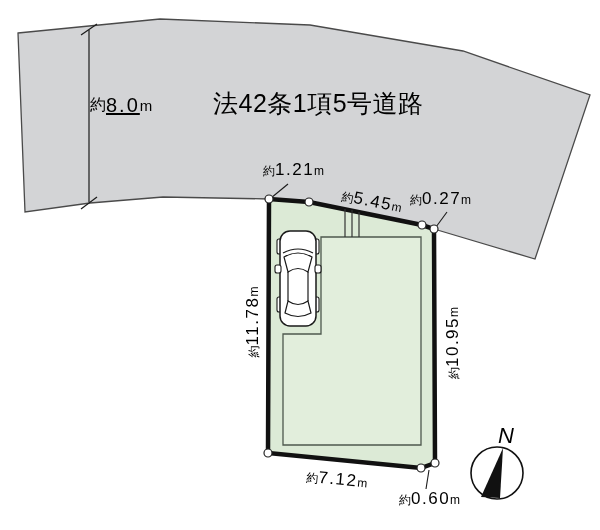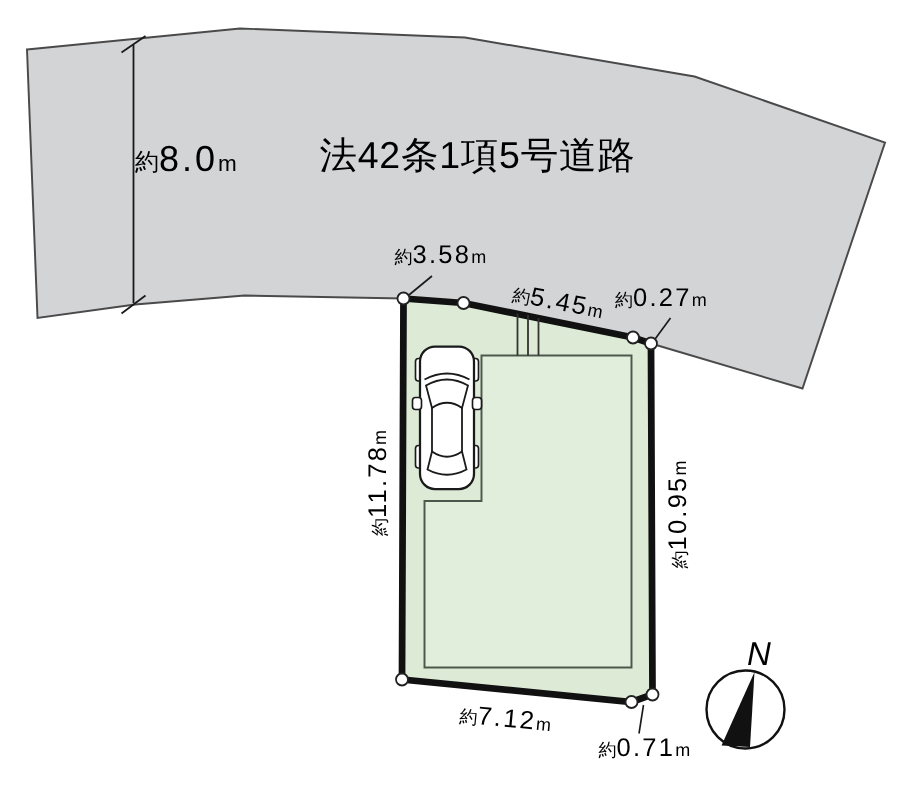--- a/index.html
+++ b/index.html
@@ -7,21 +7,21 @@
     position:relative;width:600px;height:530px;overflow:hidden;background:#ffffff;
     font-family:"Liberation Sans","DejaVu Sans",sans-serif;color:#000;
   }
   #plan-svg{position:absolute;left:0;top:0;}
   .lbl{position:absolute;white-space:nowrap;color:#000;}
   .dim{display:flex;align-items:flex-end;line-height:1;}
   .dim .pfx{font-size:12px;padding-bottom:1px;}
   .dim .val{font-size:17px;letter-spacing:1.5px;}
   .dim .unit{font-size:12px;padding-bottom:1px;}
   .dim-lg .pfx{font-size:16px;padding-bottom:2px;}
-  .dim-lg .val{font-size:24px;letter-spacing:2px;}
+  .dim-lg .val{font-size:20px;letter-spacing:2px;text-decoration:underline;}
   .dim-lg .unit{font-size:15px;padding-bottom:2px;}
   .rot{transform:translate(-50%,-50%) rotate(-90deg);}
   .rot-top{transform:translate(-50%,-50%) rotate(11deg);}
   .rot-bottom{transform:translate(-50%,-50%) rotate(5.5deg);}
   #road-name{left:213px;top:87px;font-size:25px;letter-spacing:0.5px;}
   #lot-name{left:350px;top:378px;transform:translate(-50%,-50%);font-size:27px;letter-spacing:2px;}
   #compass-n{left:506px;top:436px;transform:translate(-50%,-50%);font-size:22px;font-style:italic;}
   #dim-road-width{left:90px;top:95px;}
   #dim-top-left{left:263px;top:161px;}
   #dim-top{left:372px;top:201px;}
@@ -98,21 +98,21 @@
   <div class="lbl" id="road-name">法42条1項5号道路</div>
 
   <div class="lbl dim dim-lg" id="dim-road-width">
     <span class="pfx">約</span>
     <span class="val">8.0</span>
     <span class="unit">m</span>
   </div>
 
   <div class="lbl dim" id="dim-top-left">
     <span class="pfx">約</span>
-    <span class="val">3.58</span>
+    <span class="val">1.21</span>
     <span class="unit">m</span>
   </div>
 
   <div class="lbl dim rot-top" id="dim-top">
     <span class="pfx">約</span>
     <span class="val">5.45</span>
     <span class="unit">m</span>
   </div>
 
   <div class="lbl dim" id="dim-top-right">
@@ -134,20 +134,20 @@
   </div>
 
   <div class="lbl dim rot-bottom" id="dim-bottom">
     <span class="pfx">約</span>
     <span class="val">7.12</span>
     <span class="unit">m</span>
   </div>
 
   <div class="lbl dim" id="dim-bottom-right">
     <span class="pfx">約</span>
-    <span class="val">0.71</span>
+    <span class="val">0.60</span>
     <span class="unit">m</span>
   </div>
 
 
   <div class="lbl" id="compass-n">N</div>
 
 </div>
 
 </body></html>

